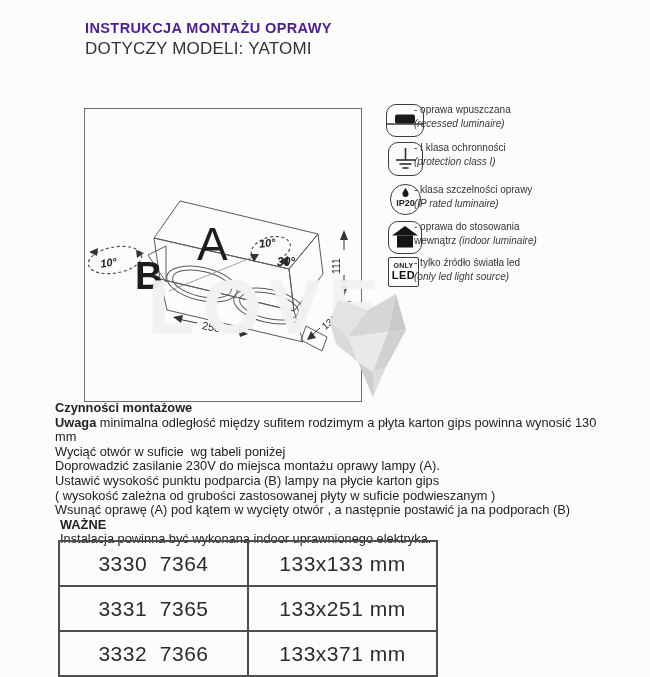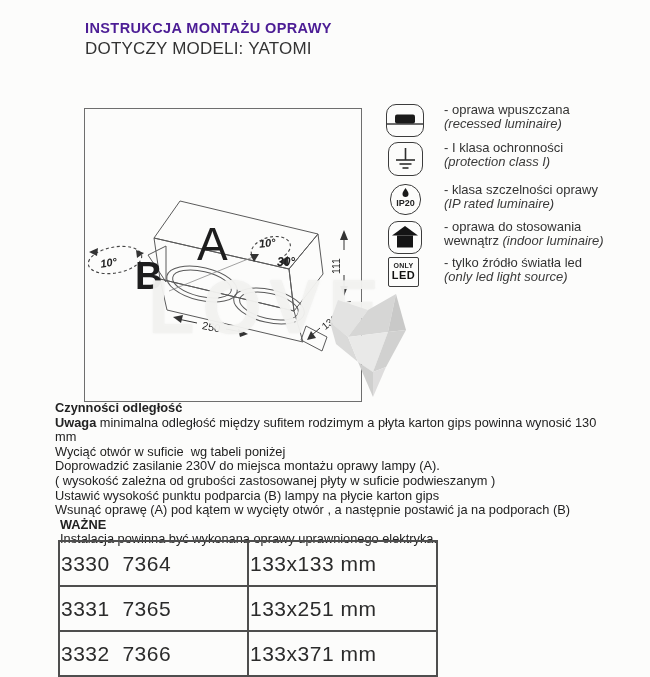--- a/index.html
+++ b/index.html
@@ -21,21 +21,21 @@
     position:absolute;left:84px;top:108px;width:276px;height:292px;
     border:1.5px solid #6e6e6e;background:transparent;
   }
   .diagram-frame svg{display:block;}
 
   
   .sym-icon{
     position:absolute;border:1.7px solid #3c3c3c;border-radius:10px;background:transparent;
   }
   .sym-label{
-    position:absolute;left:444px;font-size:13px;line-height:13.5px;color:#333;
+    position:absolute;left:414px;font-size:10px;line-height:13.5px;color:#333;
   }
   .sym-label .it{font-style:italic;color:#3a3a3a;}
   .ip-text{font-weight:bold;font-size:9px;color:#222;text-align:center;letter-spacing:0;}
   .only-text{font-weight:bold;font-size:7px;color:#222;text-align:center;letter-spacing:.3px;}
   .led-text{font-weight:bold;font-size:11px;color:#111;text-align:center;letter-spacing:.5px;}
 
   
   .instructions{
     position:absolute;left:55px;top:401px;width:565px;
     font-size:12.8px;line-height:14.6px;color:#222;
@@ -44,21 +44,21 @@
   .b{font-weight:bold;}
   .indent{padding-left:5px;}
 
   
   .spec-table{
     position:absolute;left:58px;top:540px;width:380px;
     border-collapse:collapse;
   }
   .spec-table td{
     border:2px solid #4e4e4e;height:41px;width:50%;
-    vertical-align:middle;
+    text-align:center;vertical-align:middle;
     font-size:21px;color:#2b2b2b;letter-spacing:.5px;white-space:pre;
   }
 
   
   .watermark{position:absolute;left:140px;top:272px;width:380px;height:140px;pointer-events:none;text-align:center;}
   .wm-love{
     position:absolute;left:8px;top:0px;
     font-size:76px;line-height:70px;font-weight:bold;letter-spacing:8px;
     color:rgba(242,242,240,.95);
     text-shadow:0 0 2px rgba(190,190,190,.25);
@@ -198,29 +198,29 @@
 <div class="sym-label" style="top:220px;">
   <span>- oprawa do stosowania</span><br>
   <span>wewnątrz </span><span class="it">(indoor luminaire)</span>
 </div>
 <div class="sym-label" style="top:256px;">
   <span>- tylko źródło światła led</span><br>
   <span></span><span class="it">(only led light source)</span>
 </div>
 
 <div class="instructions">
-  <p class="b">Czynności odległość</p>
+  <p class="b">Czynności montażowe</p>
   <p><span class="b">Uwaga</span><span> minimalna odległość między sufitem rodzimym a płyta karton gips powinna wynosić 130 mm</span></p>
   <p>Wyciąć otwór w suficie  wg tabeli poniżej</p>
   <p>Doprowadzić zasilanie 230V do miejsca montażu oprawy lampy (A).</p>
+  <p>Ustawić wysokość punktu podparcia (B) lampy na płycie karton gips</p>
   <p>( wysokość zależna od grubości zastosowanej płyty w suficie podwieszanym )</p>
-  <p>Ustawić wysokość punktu podparcia (B) lampy na płycie karton gips</p>
   <p>Wsunąć oprawę (A) pod kątem w wycięty otwór , a następnie postawić ja na podporach (B)</p>
   <p class="b indent">WAŻNE</p>
-  <p class="indent">Instalacja powinna być wykonana oprawy uprawnionego elektryka.</p>
+  <p class="indent">Instalacja powinna być wykonana indoor uprawnionego elektryka.</p>
 </div>
 
 <table class="spec-table">
   <tbody>
     <tr>
       <td>3330  7364</td>
       <td>133x133 mm</td>
     </tr>
     <tr>
       <td>3331  7365</td>

